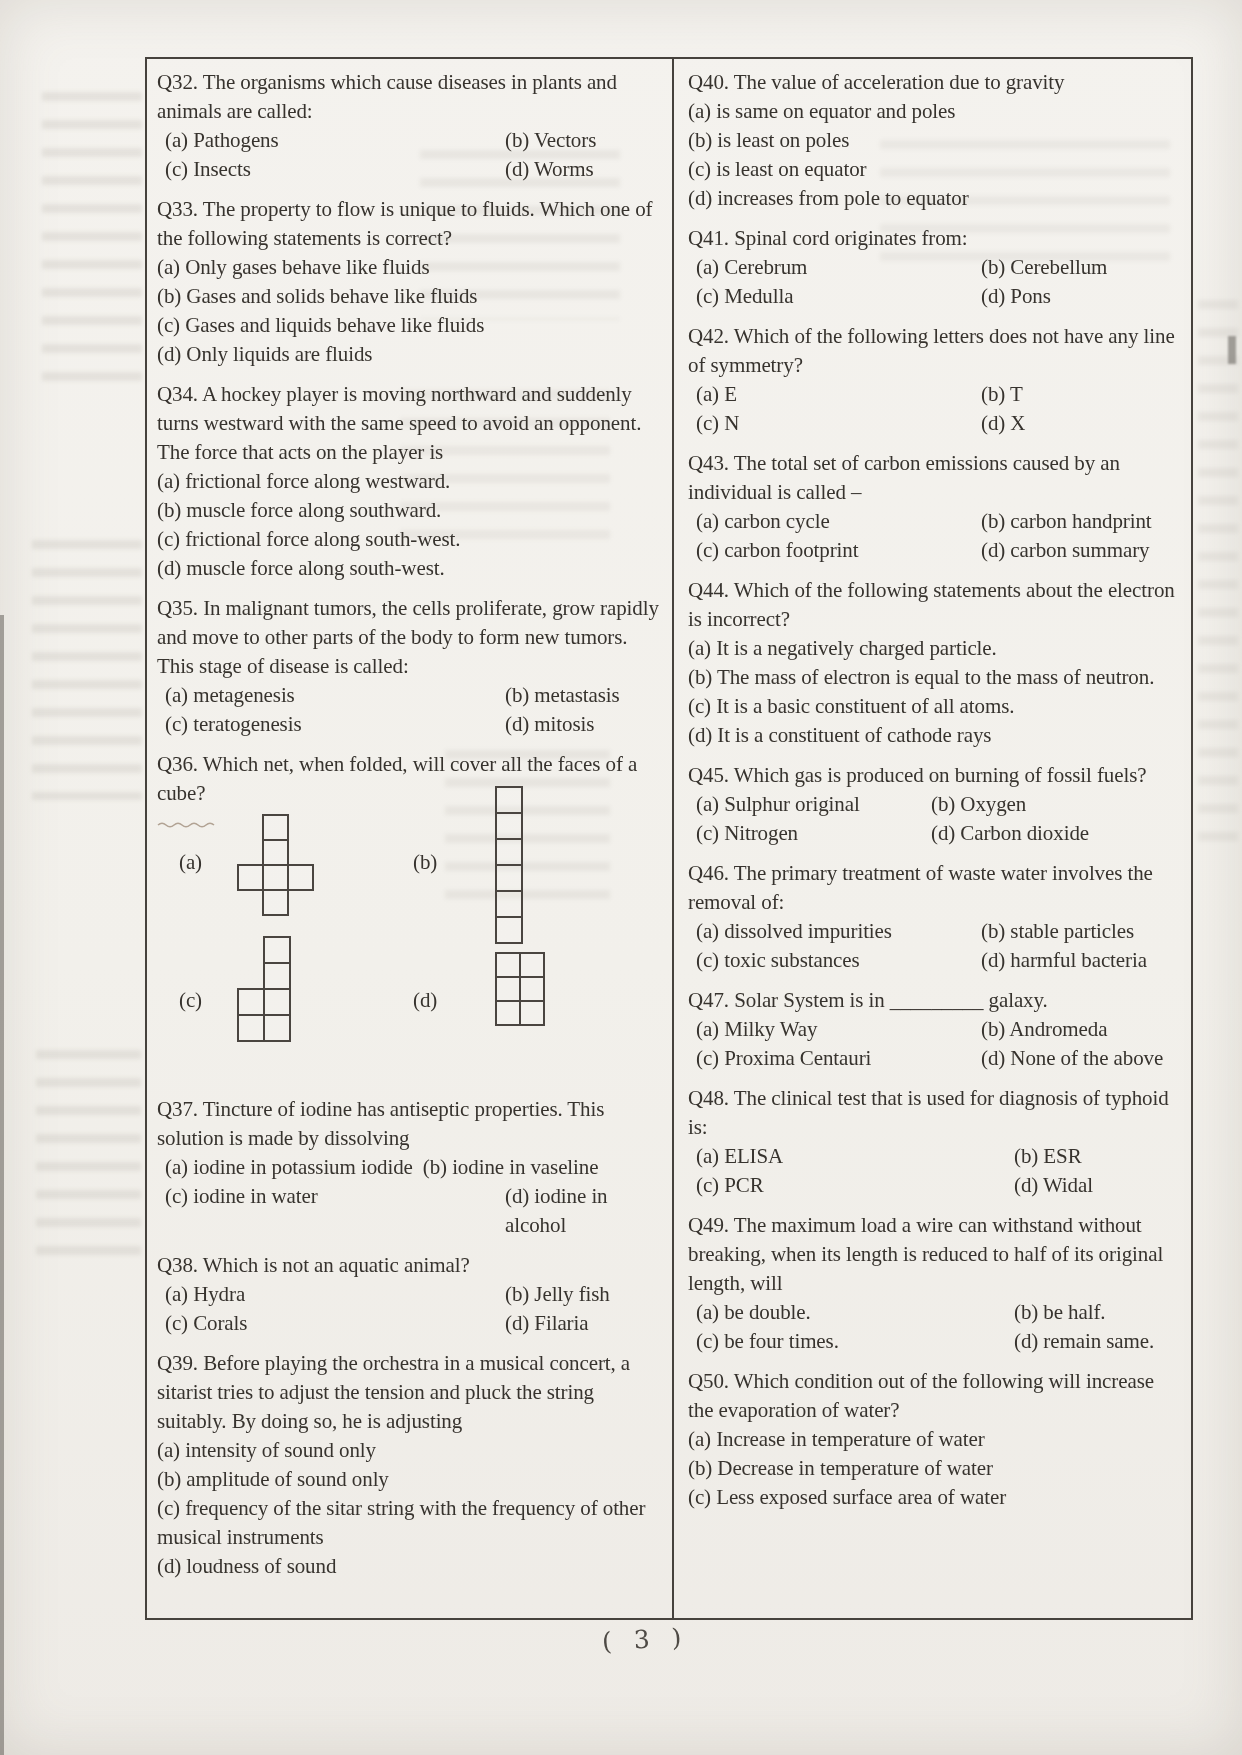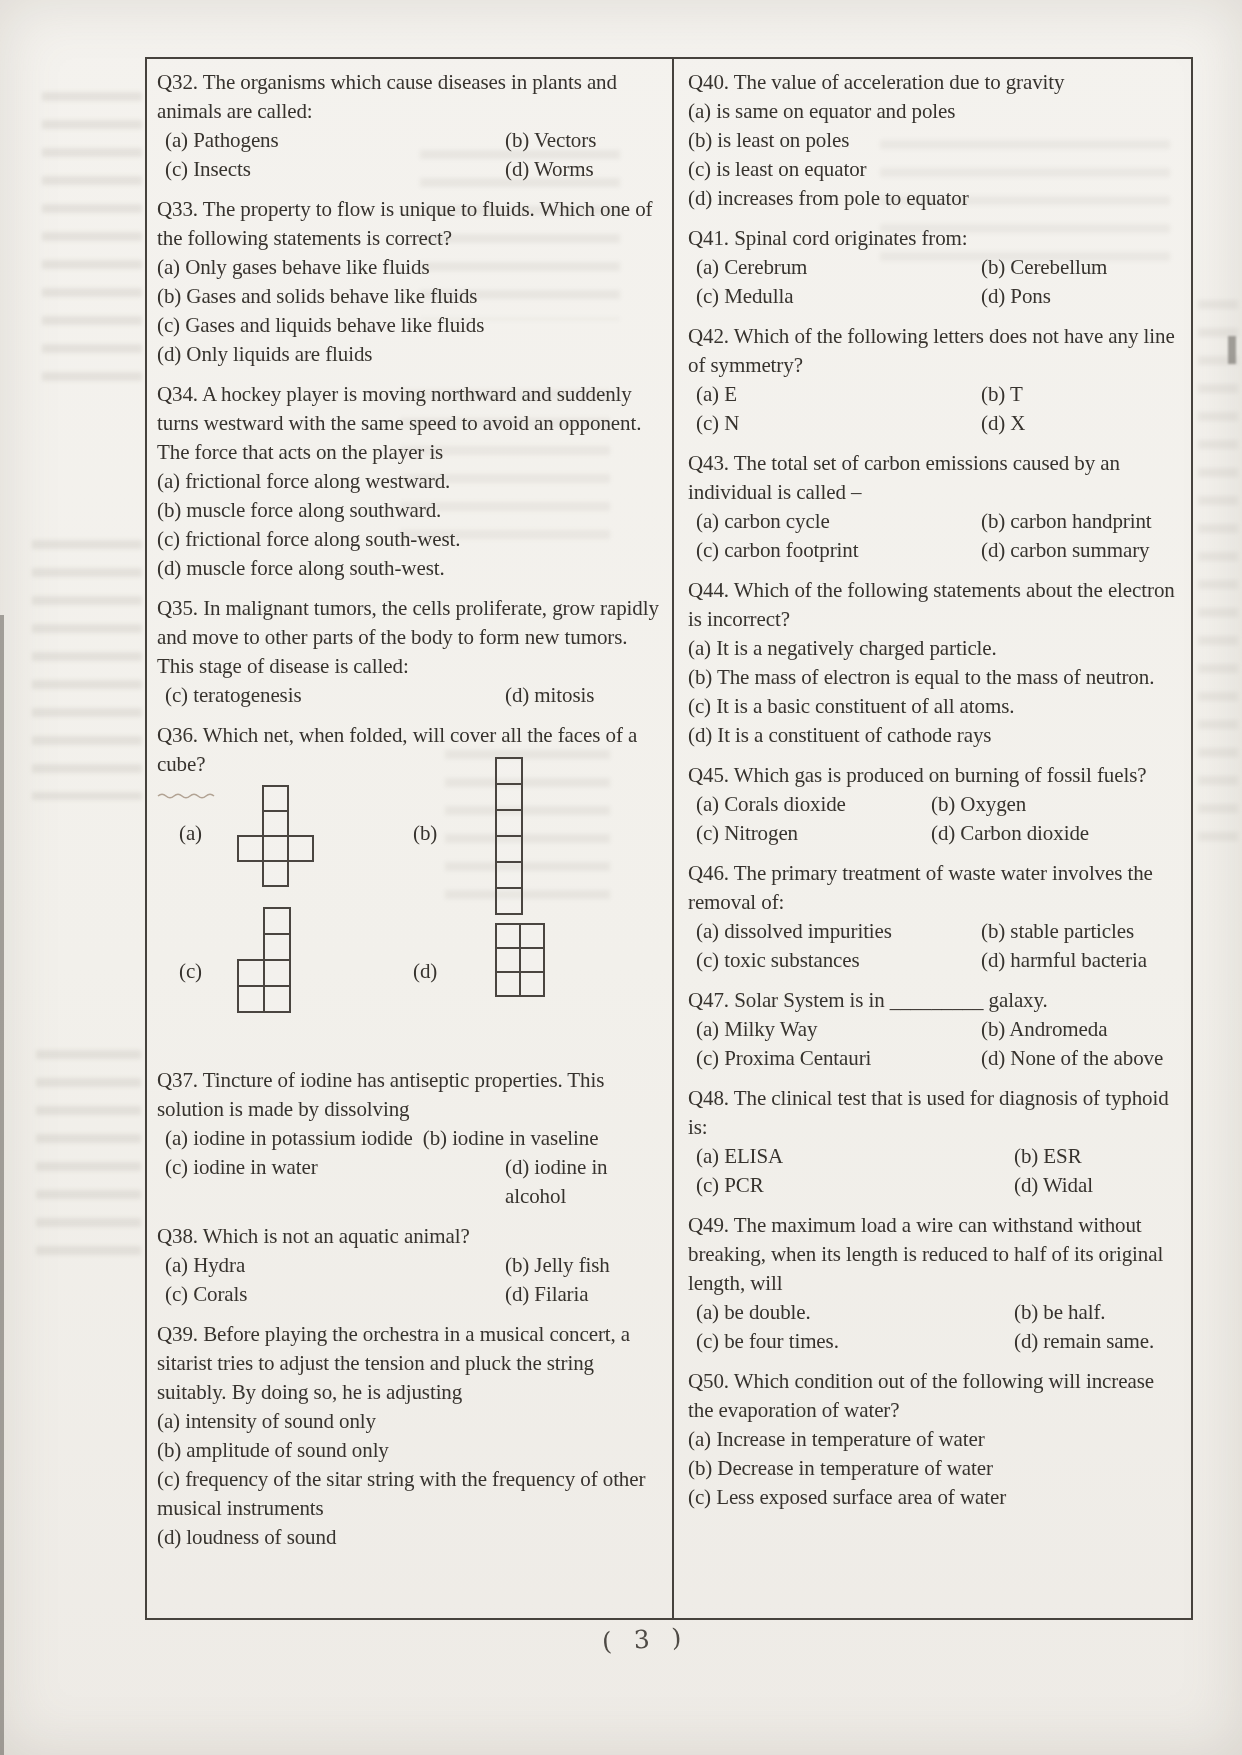--- a/index.html
+++ b/index.html
@@ -86,20 +86,24 @@
         <div class="qblock">
           <div class="stem">Q34. A hockey player is moving northward and suddenly turns westward with the same speed to avoid an opponent. The force that acts on the player is</div>
           <div class="opt-full">(a) frictional force along westward.</div>
           <div class="opt-full">(b) muscle force along southward.</div>
           <div class="opt-full">(c) frictional force along south-west.</div>
           <div class="opt-full">(d) muscle force along south-west.</div>
         </div>
         <div class="qblock">
           <div class="stem">Q35. In malignant tumors, the cells proliferate, grow rapidly and move to other parts of the body to form new tumors. This stage of disease is called:</div>
           <div class="opt-row">
+            <span class="l">(a) metagenesis</span>
+            <span class="r">(b) metastasis</span>
+          </div>
+          <div class="opt-row">
             <span class="l">(c) teratogenesis</span>
             <span class="r">(d) mitosis</span>
           </div>
         </div>
         <div class="qblock">
           <div class="stem">Q36. Which net, when folded, will cover all the faces of a cube?</div>
           <div class="wavy"><svg width="60" height="8" viewBox="0 0 60 8">
               <path d="M1 4 Q5 0.5 9 4 T17 4 T25 4 T33 4 T41 4 T49 4 T57 4" fill="none" stroke="#b2a394" stroke-width="1.6"></path>
             </svg></div>
           <div class="net-figure">
@@ -215,21 +219,21 @@
         <div class="qblock">
           <div class="stem">Q44. Which of the following statements about the electron is incorrect?</div>
           <div class="opt-full">(a) It is a negatively charged particle.</div>
           <div class="opt-full">(b) The mass of electron is equal to the mass of neutron.</div>
           <div class="opt-full">(c) It is a basic constituent of all atoms.</div>
           <div class="opt-full">(d) It is a constituent of cathode rays</div>
         </div>
         <div class="qblock narrow">
           <div class="stem">Q45. Which gas is produced on burning of fossil fuels?</div>
           <div class="opt-row">
-            <span class="l">(a) Corals dioxide</span>
+            <span class="l">(a) Sulphur original</span>
             <span class="r">(b) Oxygen</span>
           </div>
           <div class="opt-row">
             <span class="l">(c) Nitrogen</span>
             <span class="r">(d) Carbon dioxide</span>
           </div>
         </div>
         <div class="qblock">
           <div class="stem">Q46. The primary treatment of waste water involves the removal of:</div>
           <div class="opt-row">

